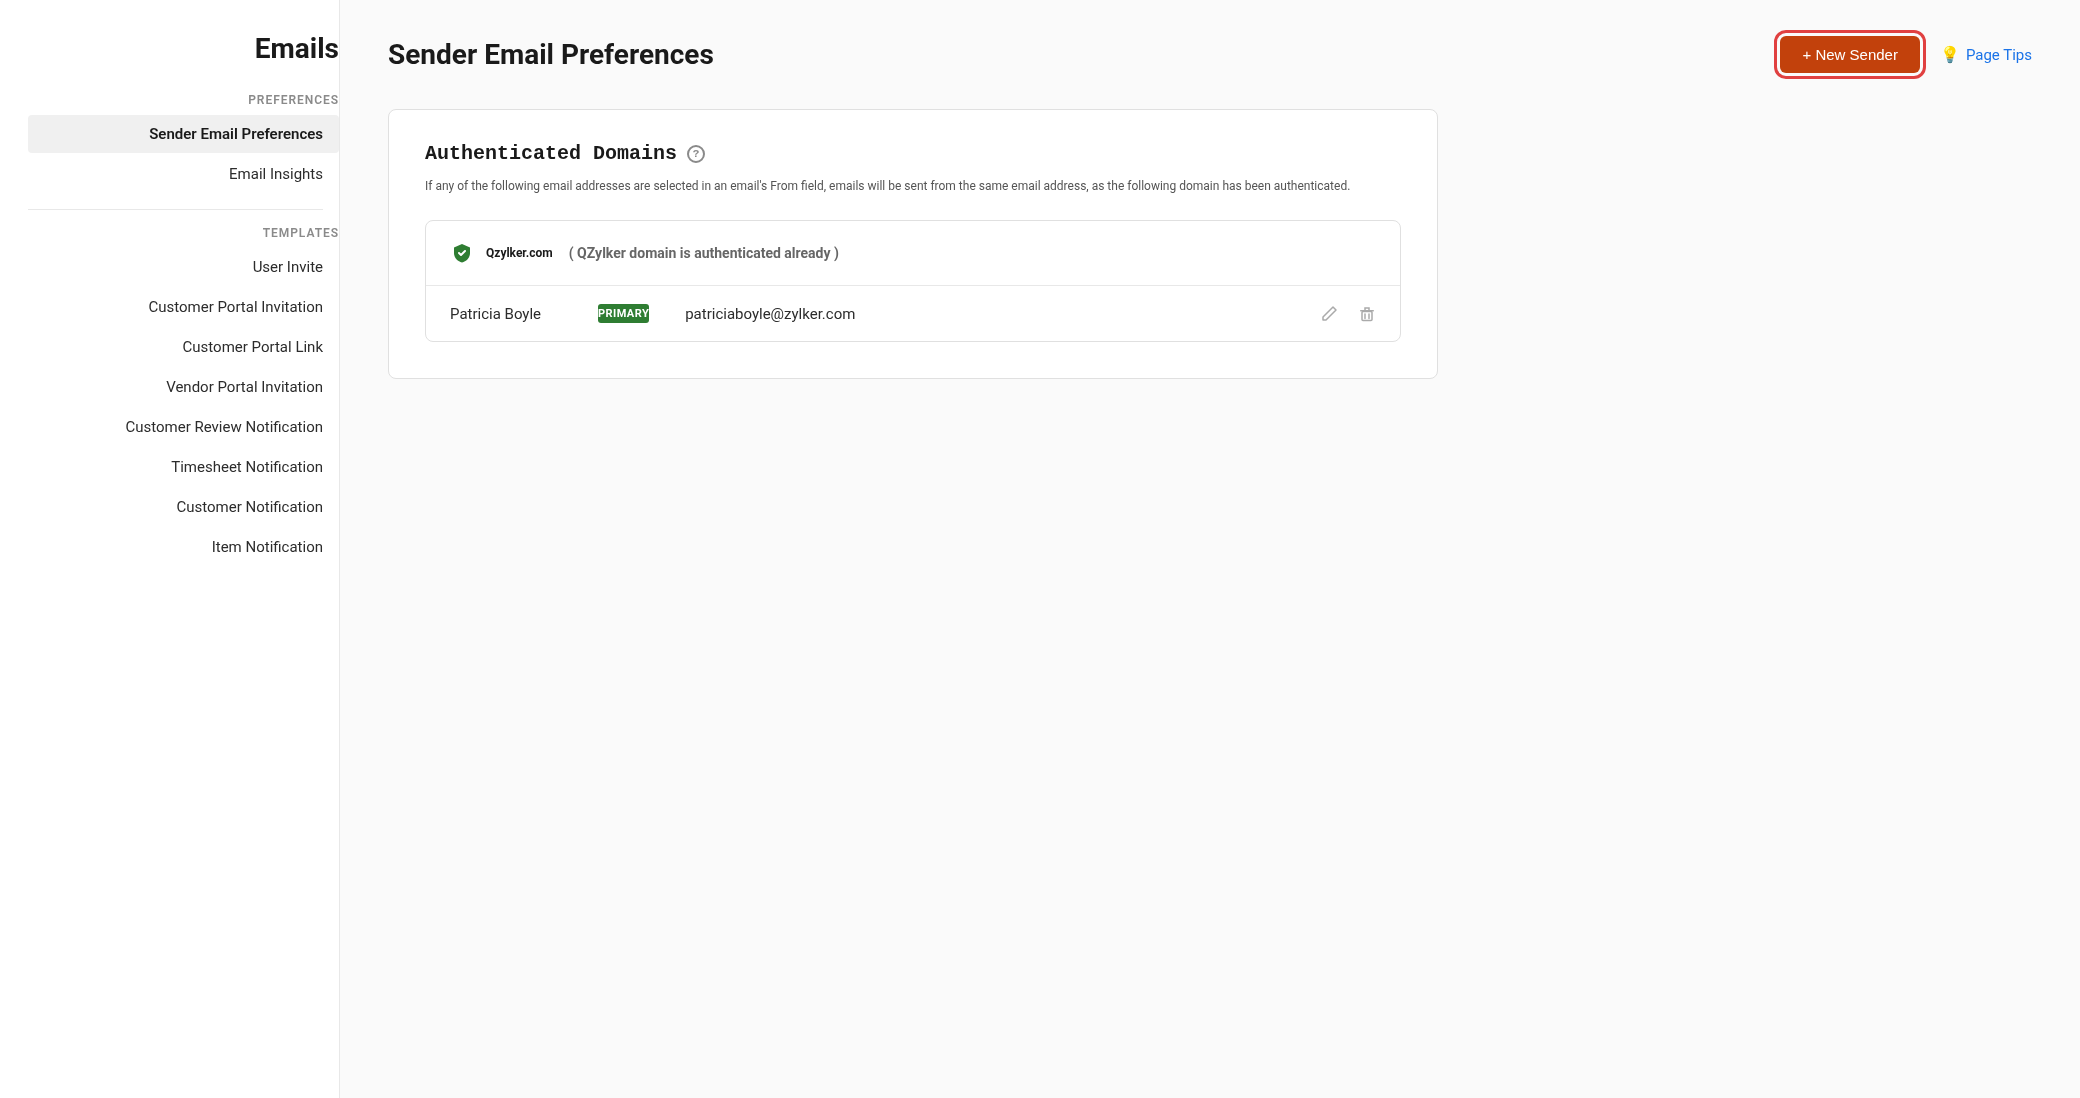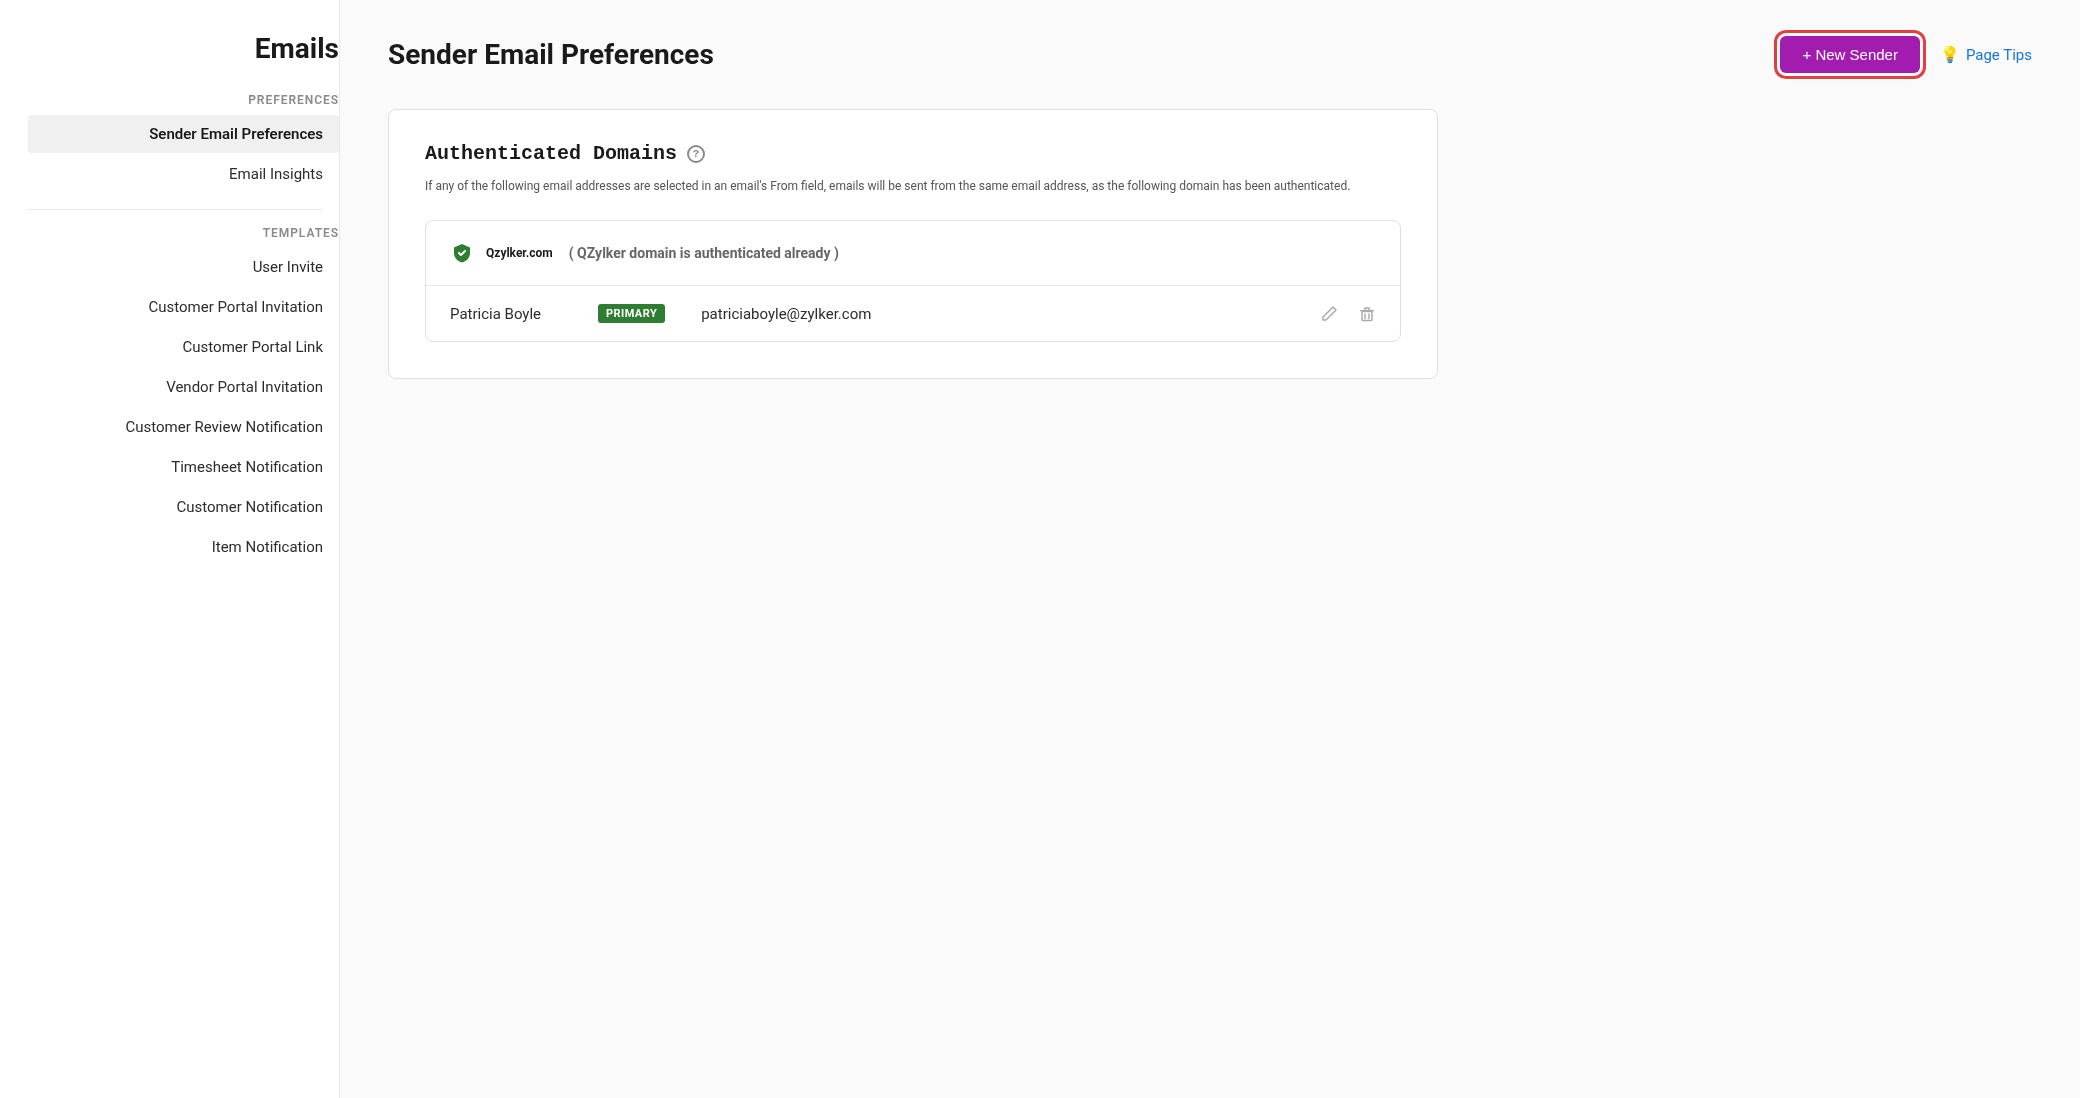--- a/index.html
+++ b/index.html
@@ -73,21 +73,21 @@
       font-size: 28px;
       font-weight: 700;
       color: #1a1a1a;
     }
     .header-actions {
       display: flex;
       align-items: center;
       gap: 20px;
     }
     .new-sender-btn {
-      background: #a21caf;
+      background: #c2410c;
       color: #fff;
       border: none;
       border-radius: 6px;
       padding: 10px 22px;
       font-size: 15px;
       font-weight: 500;
       cursor: pointer;
       outline: 3px solid #e04040;
       outline-offset: 3px;
     }
@@ -191,21 +191,21 @@
       font-size: 15px;
       color: #2c2c2c;
       font-weight: 400;
       min-width: 120px;
     }
     .primary-badge {
       background: #2e7d32;
       color: #fff;
       font-size: 11px;
       font-weight: 700;
-      padding: 3px 8px;
+      padding: 3px 0;
       border-radius: 3px;
       letter-spacing: 0.04em;
     }
     .email-address {
       font-size: 15px;
       color: #2c2c2c;
       flex: 1;
       margin-left: 8px;
     }
     .email-actions {

